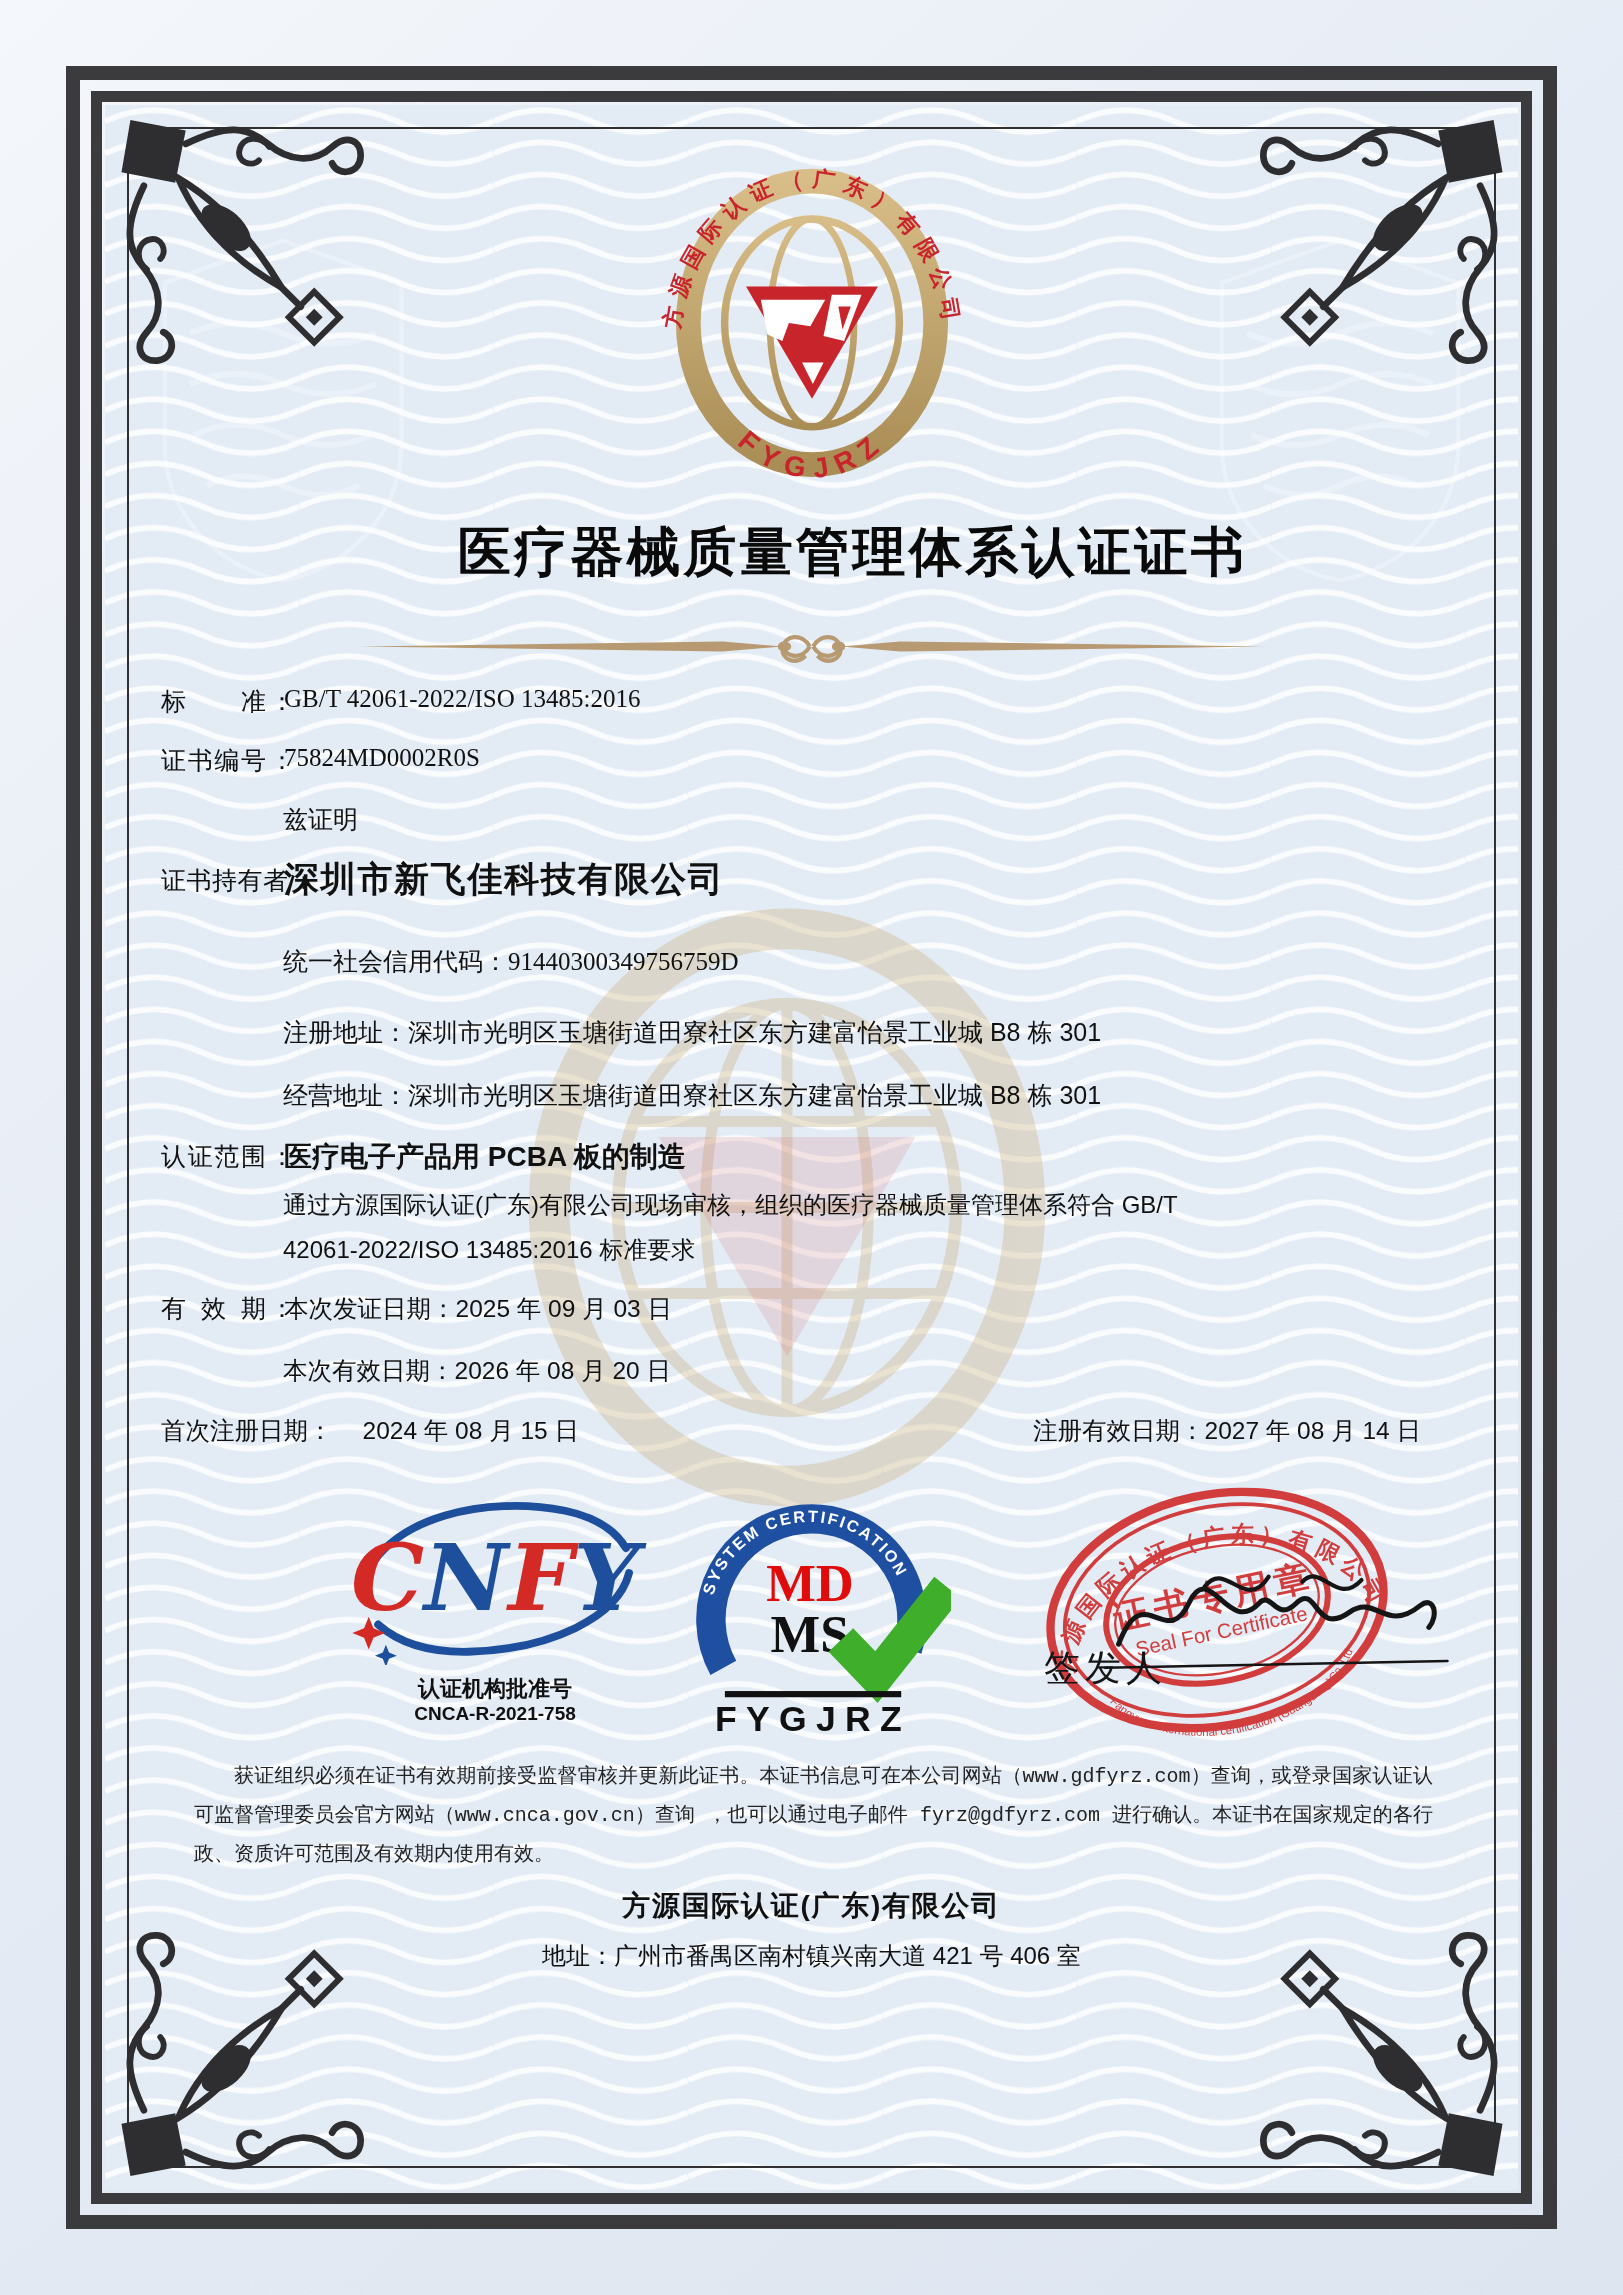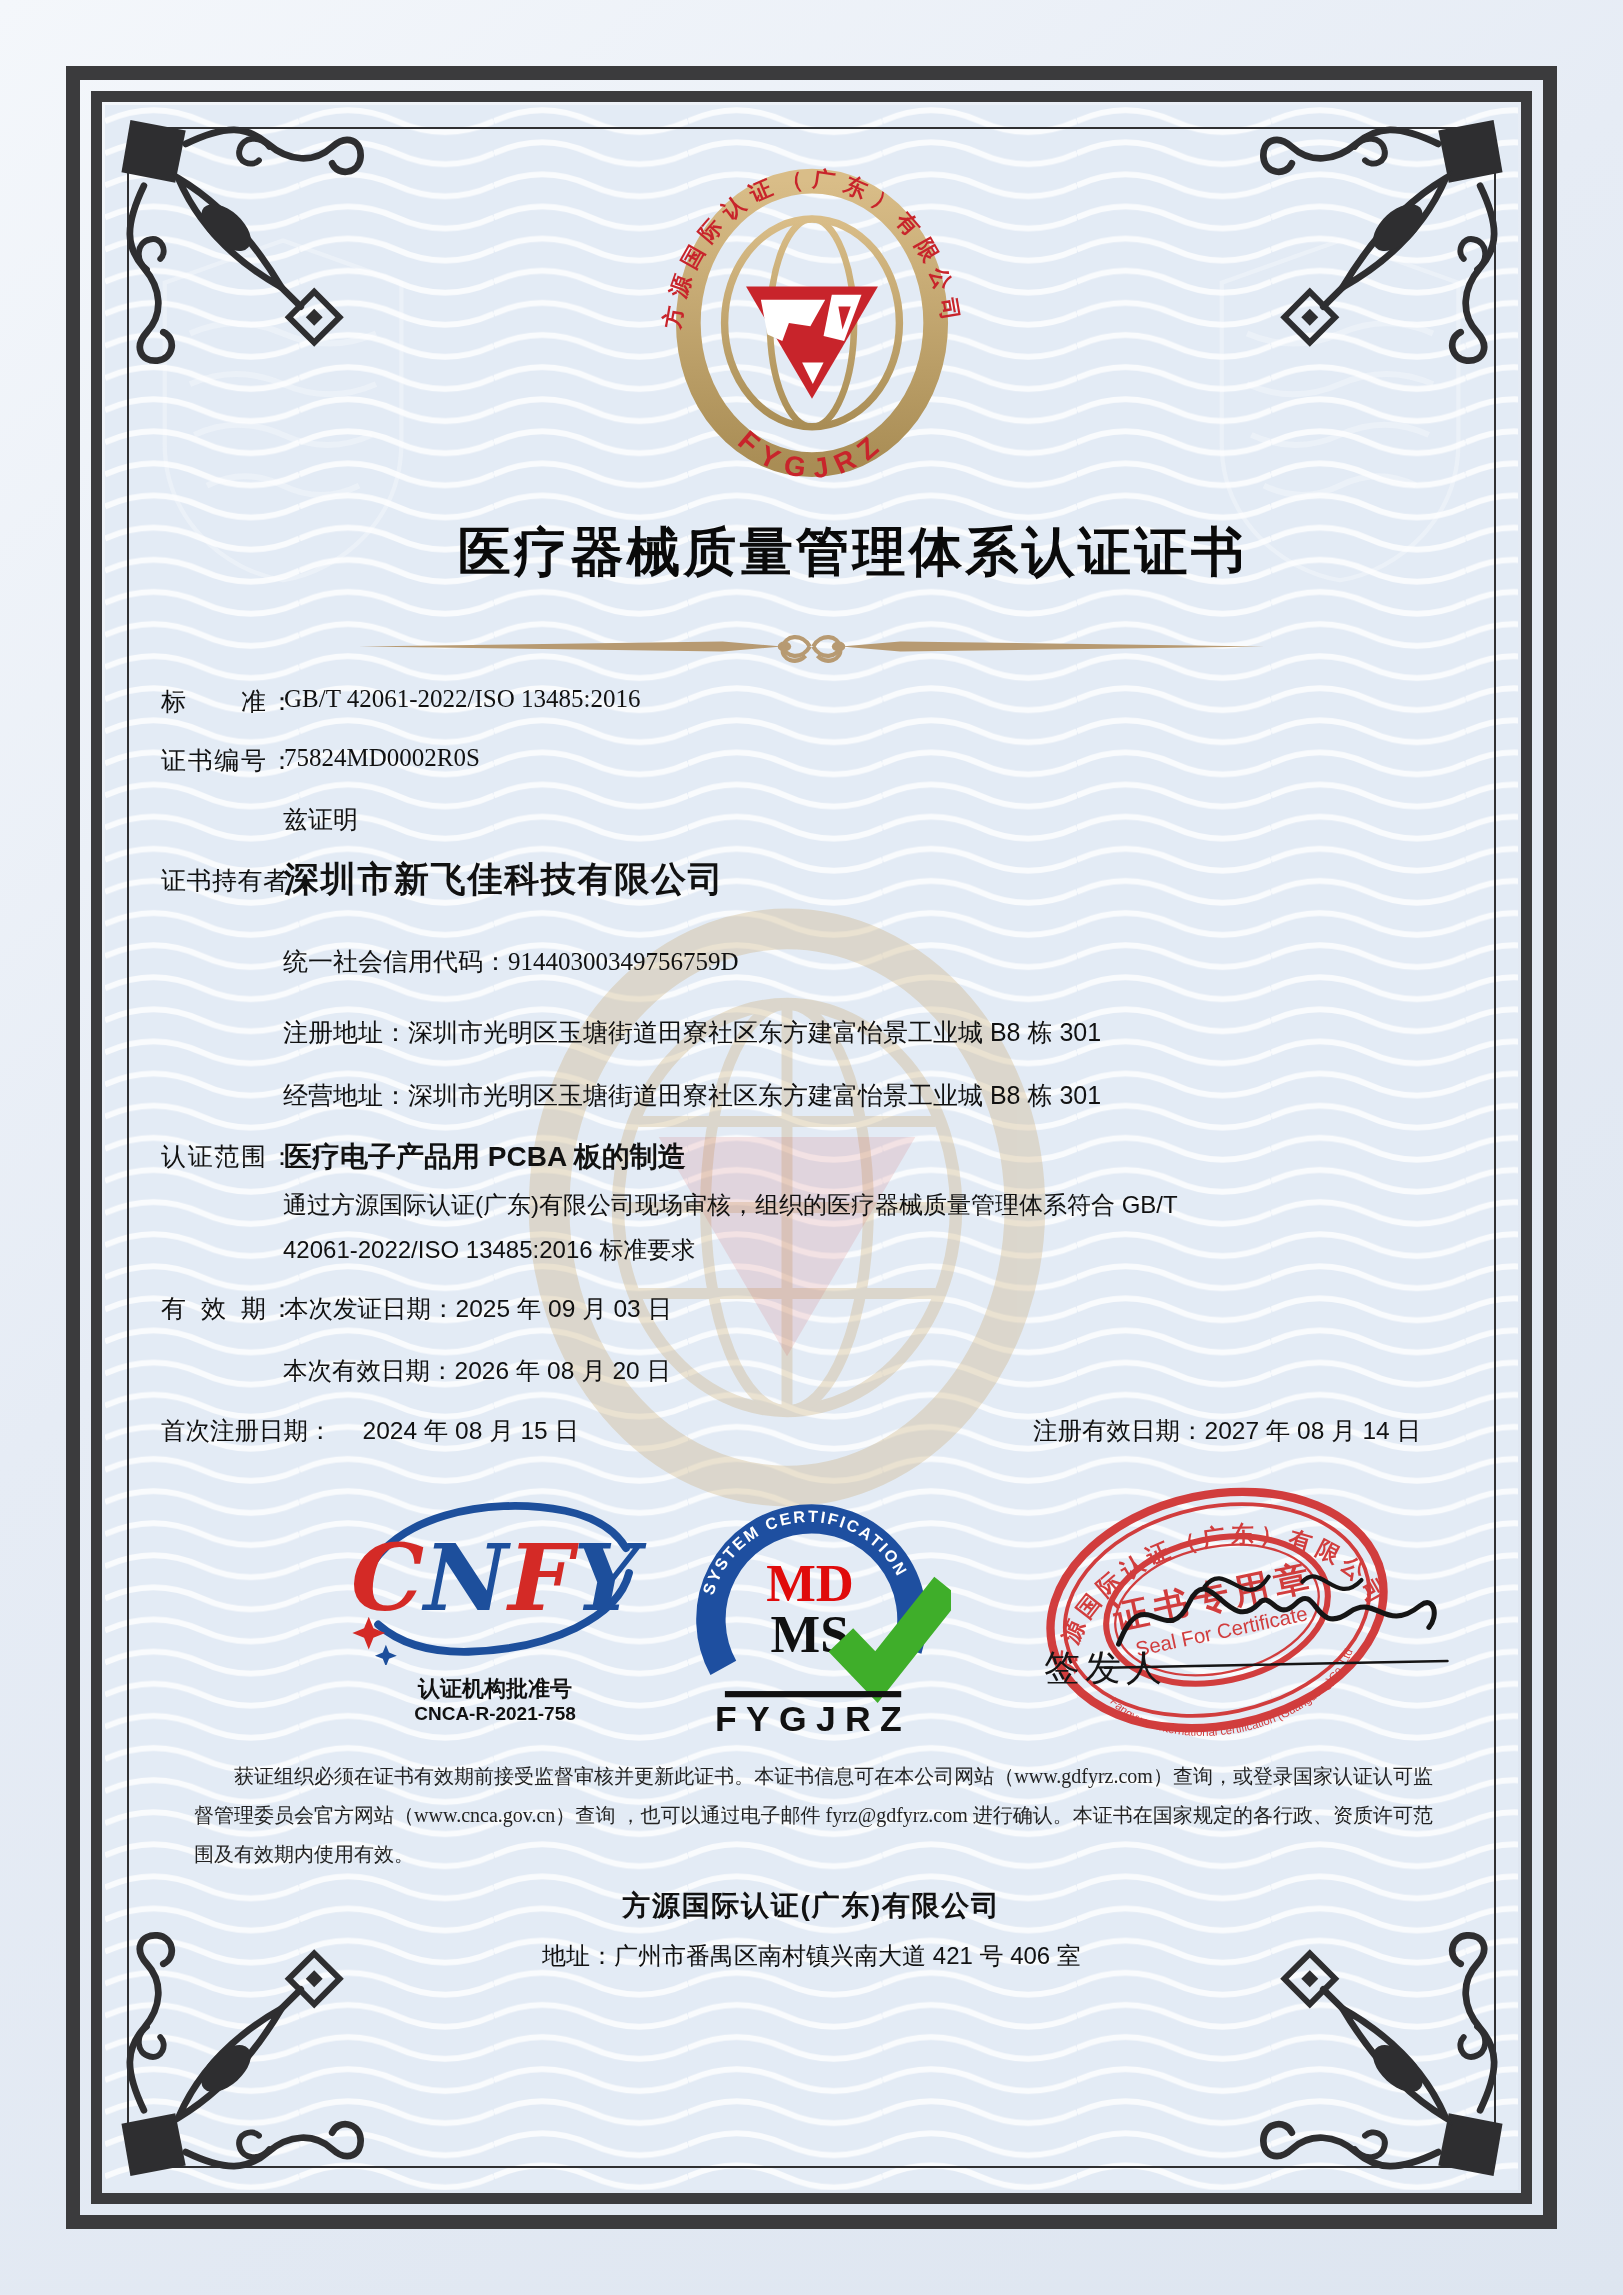--- a/index.html
+++ b/index.html
@@ -29,21 +29,21 @@
   .holder-val{font-size:35px;font-weight:700;letter-spacing:1.7px;}
   .scope-val{font-size:28px;font-weight:700;}
   .addr{font-size:25px;}
   .datev{font-size:24.5px;}
   .cnfy-caption{position:absolute;left:330px;width:330px;text-align:center;font-weight:700;}
   .sealwrap{position:absolute;left:1027px;top:1481px;width:380px;height:258px;z-index:4;}
   .sig{position:absolute;left:1103px;top:1543px;width:355px;height:156px;z-index:6;}
   .signer{position:absolute;left:1044px;top:1644px;font-size:36px;letter-spacing:5px;z-index:6;color:#151515;}
   .fineprint{position:absolute;left:194px;top:1757px;width:1239px;font-size:20px;line-height:1.95;
              text-align:justify;text-indent:2em;color:#222;
-             font-family:Liberation Serif, serif;}
+             font-family:Liberation Mono, monospace;}
   .company{position:absolute;left:0;top:1887px;width:100%;text-align:center;font-size:28px;font-weight:700;letter-spacing:1.7px;}
   .address{position:absolute;left:0;top:1940px;width:100%;text-align:center;font-size:24px;}
 </style>
 </head>
 <body>
 
 <div class="page">
 
   <svg width="0" height="0" style="position:absolute" aria-hidden="true">
     <defs>

